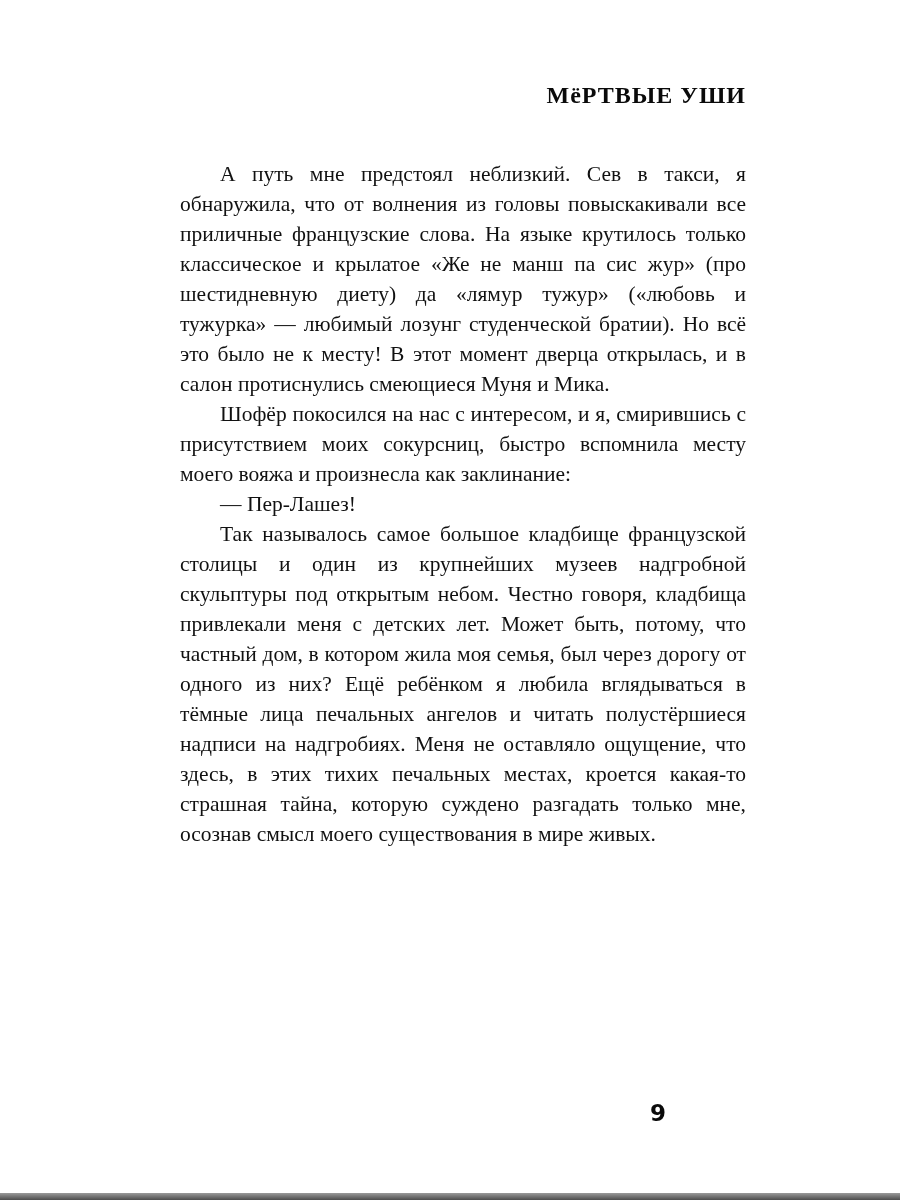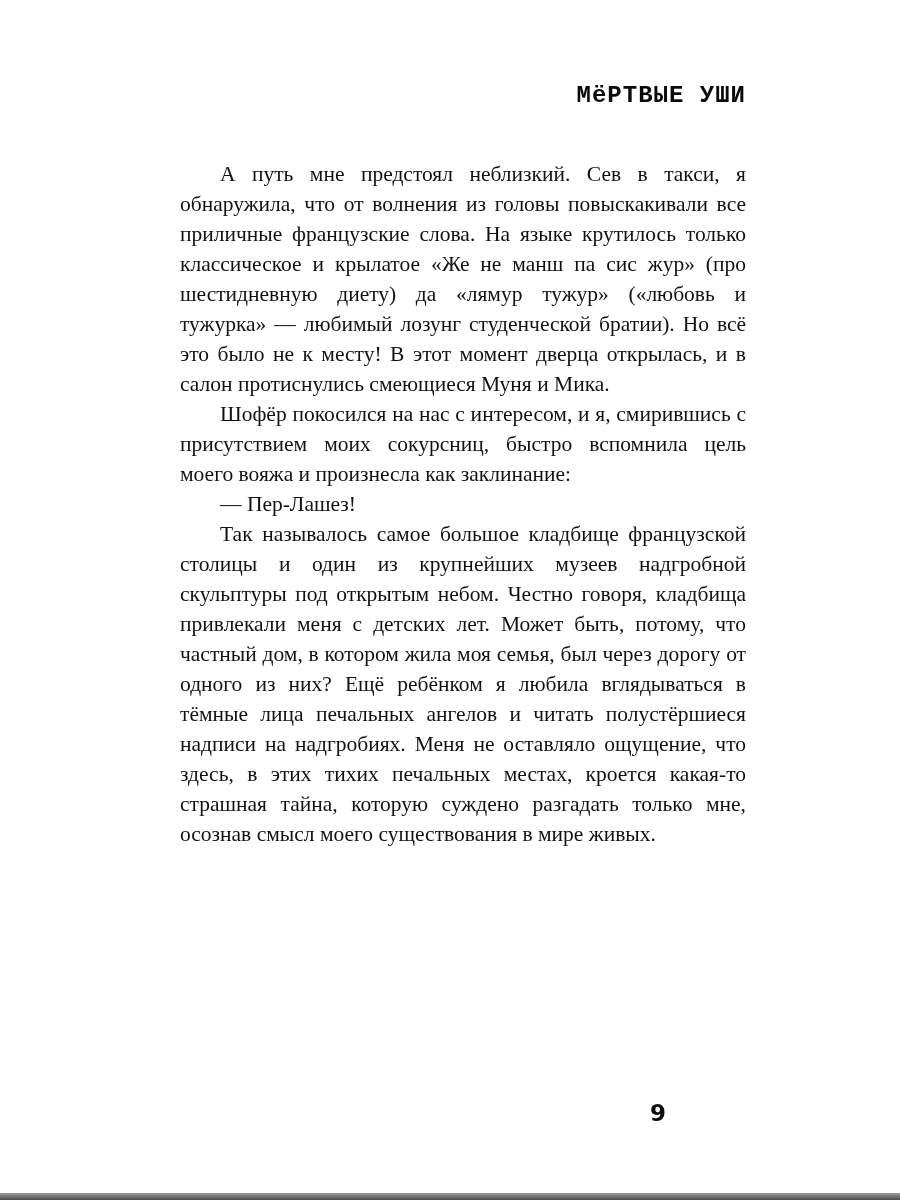--- a/index.html
+++ b/index.html
@@ -15,21 +15,21 @@
     overflow: hidden;
     font-family: "Liberation Serif", serif;
     color: #111111;
   }
   .header-title {
     position: absolute;
     top: 82px;
     left: 180px;
     width: 566px;
     text-align: right;
-    font-family: Liberation Mono, monospace;
+    font-family: Liberation Serif, serif;
     font-weight: 800;
     font-size: 24px;
     letter-spacing: 1px;
     color: #0a0a0a;
     white-space: nowrap;
   }
   .text-block {
     position: absolute;
     top: 131px;
     left: 180px;
@@ -66,21 +66,21 @@
 </style>
 </head>
 <body>
 
 <div class="page">
 
   <div class="header-title">МёРТВЫЕ УШИ</div>
 
   <div class="text-block">
     <p>А путь мне предстоял неблизкий. Сев в такси, я обнаружила, что от волнения из головы повыскакивали все приличные французские слова. На языке крутилось только классическое и крылатое «Же не манш па сис жур» (про шестидневную диету) да «лямур тужур» («любовь и тужурка» — любимый лозунг студенческой братии). Но всё это было не к месту! В этот момент дверца открылась, и в салон протиснулись смеющиеся Муня и Мика.</p>
-    <p>Шофёр покосился на нас с интересом, и я, смирившись с присутствием моих сокурсниц, быстро вспомнила цель моего вояжа и произнесла как заклинание:</p>
+    <p>Шофёр покосился на нас с интересом, и я, смирившись с присутствием моих сокурсниц, быстро вспомнила месту моего вояжа и произнесла как заклинание:</p>
     <p>— Пер-Лашез!</p>
     <p>Так называлось самое большое кладбище французской столицы и один из крупнейших музеев надгробной скульптуры под открытым небом. Честно говоря, кладбища привлекали меня с детских лет. Может быть, потому, что частный дом, в котором жила моя семья, был через дорогу от одного из них? Ещё ребёнком я любила вглядываться в тёмные лица печальных ангелов и читать полустёршиеся надписи на надгробиях. Меня не оставляло ощущение, что здесь, в этих тихих печальных местах, кроется какая-то страшная тайна, которую суждено разгадать только мне, осознав смысл моего существования в мире живых.</p>
   </div>
 
   <div class="page-number">9</div>
 
   <div class="scan-edge-bottom"></div>
 
 </div>
 

